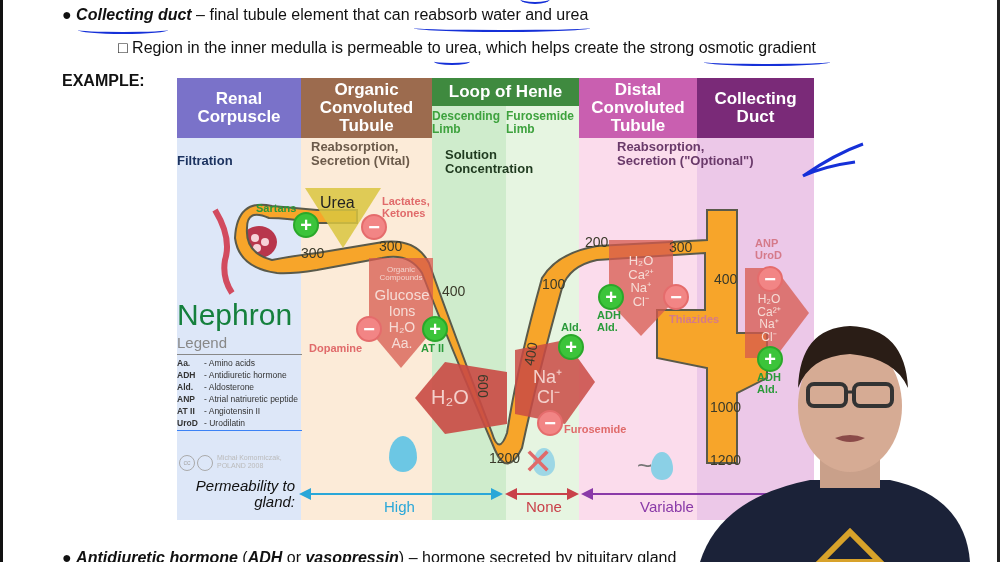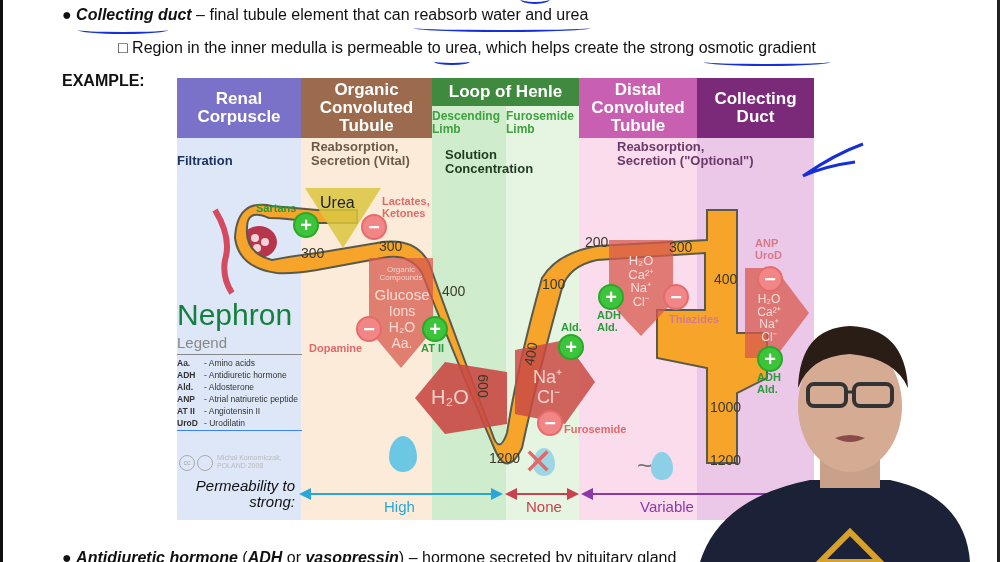--- a/index.html
+++ b/index.html
@@ -185,21 +185,21 @@
       </div>
     <div class="legend-row" style="border-bottom:1px solid #3b82f6;padding-bottom:2px;">
         <span class="k">UroD</span>
         <span>- Urodilatin</span>
       </div>
   </div>
   <div class="abs" style="left:2px;top:377px;width:14px;height:14px;border:1.5px solid #aaa;border-radius:50%;font-size:7px;color:#aaa;text-align:center;line-height:14px;">cc</div>
   <div class="abs" style="left:20px;top:377px;width:14px;height:14px;border:1.5px solid #aaa;border-radius:50%;"></div>
   <div class="abs" style="left:40px;top:376px;width:82px;font-size:7px;color:#bbb;line-height:1.1;">Michał Komorniczak, POLAND 2008</div>
 
-  <div class="abs" style="left:6px;top:400px;width:112px;font-size:15px;font-style:italic;color:#111;text-align:right;line-height:1.05;">Permeability to strong:</div>
+  <div class="abs" style="left:6px;top:400px;width:112px;font-size:15px;font-style:italic;color:#111;text-align:right;line-height:1.05;">Permeability to gland:</div>
   <div class="abs" style="left:212px;top:358px;width:28px;height:36px;background:#6cc7e4;border-radius:50% 50% 50% 50% / 60% 60% 40% 40%;"></div>
   <div class="abs" style="left:356px;top:370px;width:22px;height:28px;background:#8bd0e6;border-radius:50% 50% 50% 50% / 60% 60% 40% 40%;opacity:0.8;"></div>
   <div class="abs" style="left:346px;top:366px;font-size:36px;color:#e06a6a;line-height:1;">✕</div>
   <div class="abs" style="left:474px;top:374px;width:22px;height:28px;background:#8bd0e6;border-radius:50% 50% 50% 50% / 60% 60% 40% 40%;"></div>
   <div class="abs" style="left:460px;top:372px;font-size:26px;color:#777;">~</div>
 
   <svg class="abs" style="left:0;top:408px;" width="637" height="16">
     <line x1="130" y1="8" x2="318" y2="8" stroke="#2aa7d8" stroke-width="2"></line>
     <polygon points="122,8 134,2 134,14" fill="#2aa7d8"></polygon>
     <polygon points="326,8 314,2 314,14" fill="#2aa7d8"></polygon>

